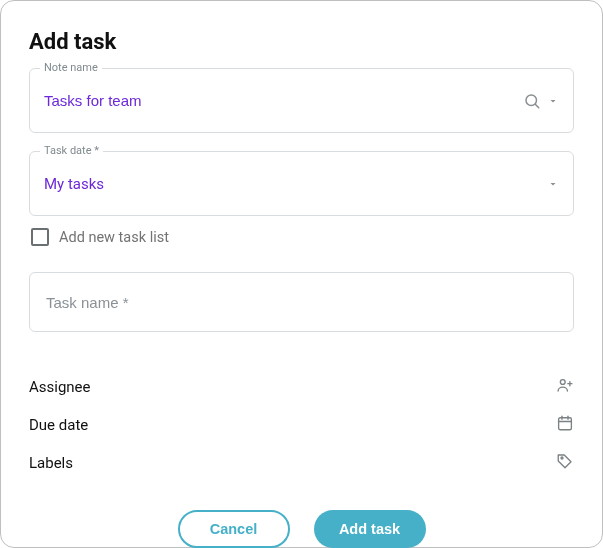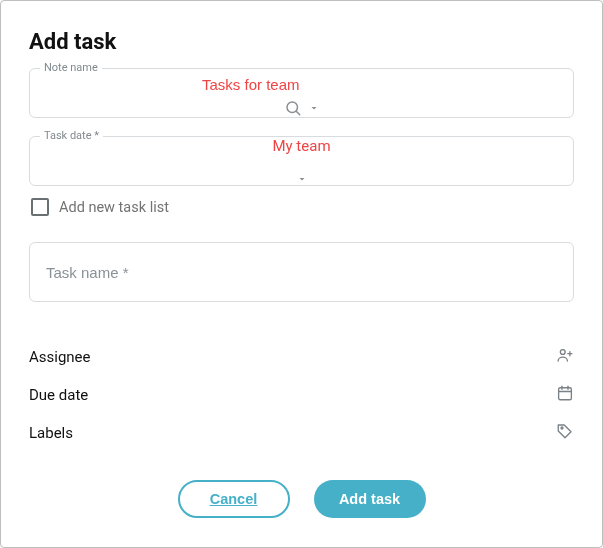--- a/index.html
+++ b/index.html
@@ -6,55 +6,54 @@
   html, body {
     margin: 0;
     padding: 0;
     font-family: -apple-system, BlinkMacSystemFont, "Segoe UI", Roboto, Helvetica, Arial, sans-serif;
     background: #fff;
   }
   .dialog {
     width: 603px;
     height: 548px;
     border: 1px solid rgba(0,0,0,0.25);
-    border-radius: 4px;
+    border-radius: 14px;
     padding: 22px 28px 20px 28px;
     position: relative;
   }
   .dialog-title {
     font-size: 22px;
     font-weight: 700;
     color: #111;
     margin: 6px 0 14px 0;
   }
   .field {
     position: relative;
     border: 1px solid #d8dcde;
     border-radius: 6px;
     padding: 0 14px;
-    height: 50px;
+    height: 65px;
     margin-bottom: 18px;
     display: flex;
     align-items: center;
-    flex-direction: column;
   }
   .field .float-label {
     position: absolute;
     top: -8px;
     left: 10px;
     background: #fff;
     padding: 0 4px;
     font-size: 11px;
     color: #808a8f;
     line-height: 14px;
   }
   .field .value {
     flex: 1;
     font-size: 15px;
-    color: #ef4444;
+    color: #6d28d9;
     border: none;
     outline: none;
     background: transparent;
     padding: 0;
   }
   .field .value::placeholder { color: #9aa1a5; }
   .field .icon-slot {
     display: flex;
     align-items: center;
     gap: 6px;
@@ -118,21 +117,20 @@
     font-size: 14.5px;
     font-weight: 600;
     cursor: pointer;
     border: none;
     padding: 0 22px;
   }
   .btn-secondary {
     background: #fff;
     color: #45b0c7;
     border: 2px solid #45b0c7;
-    text-decoration: underline;
   }
   .btn-primary {
     background: #45b0c7;
     color: #fff;
   }
 </style>
 </head>
 <body>
 
 <div class="dialog">
@@ -152,21 +150,21 @@
       <span>
         <svg width="12" height="12" viewBox="0 0 24 24" fill="currentColor">
             <path d="M7 10l5 5 5-5z"></path>
           </svg>
       </span>
     </span>
   </div>
 
   <div class="field">
     <span class="float-label">Task date *</span>
-    <div class="value">My team</div>
+    <div class="value">My tasks</div>
     <span class="icon-slot">
       <span>
         <svg width="12" height="12" viewBox="0 0 24 24" fill="currentColor">
             <path d="M7 10l5 5 5-5z"></path>
           </svg>
       </span>
     </span>
   </div>
 
   <div class="checkbox-row">

